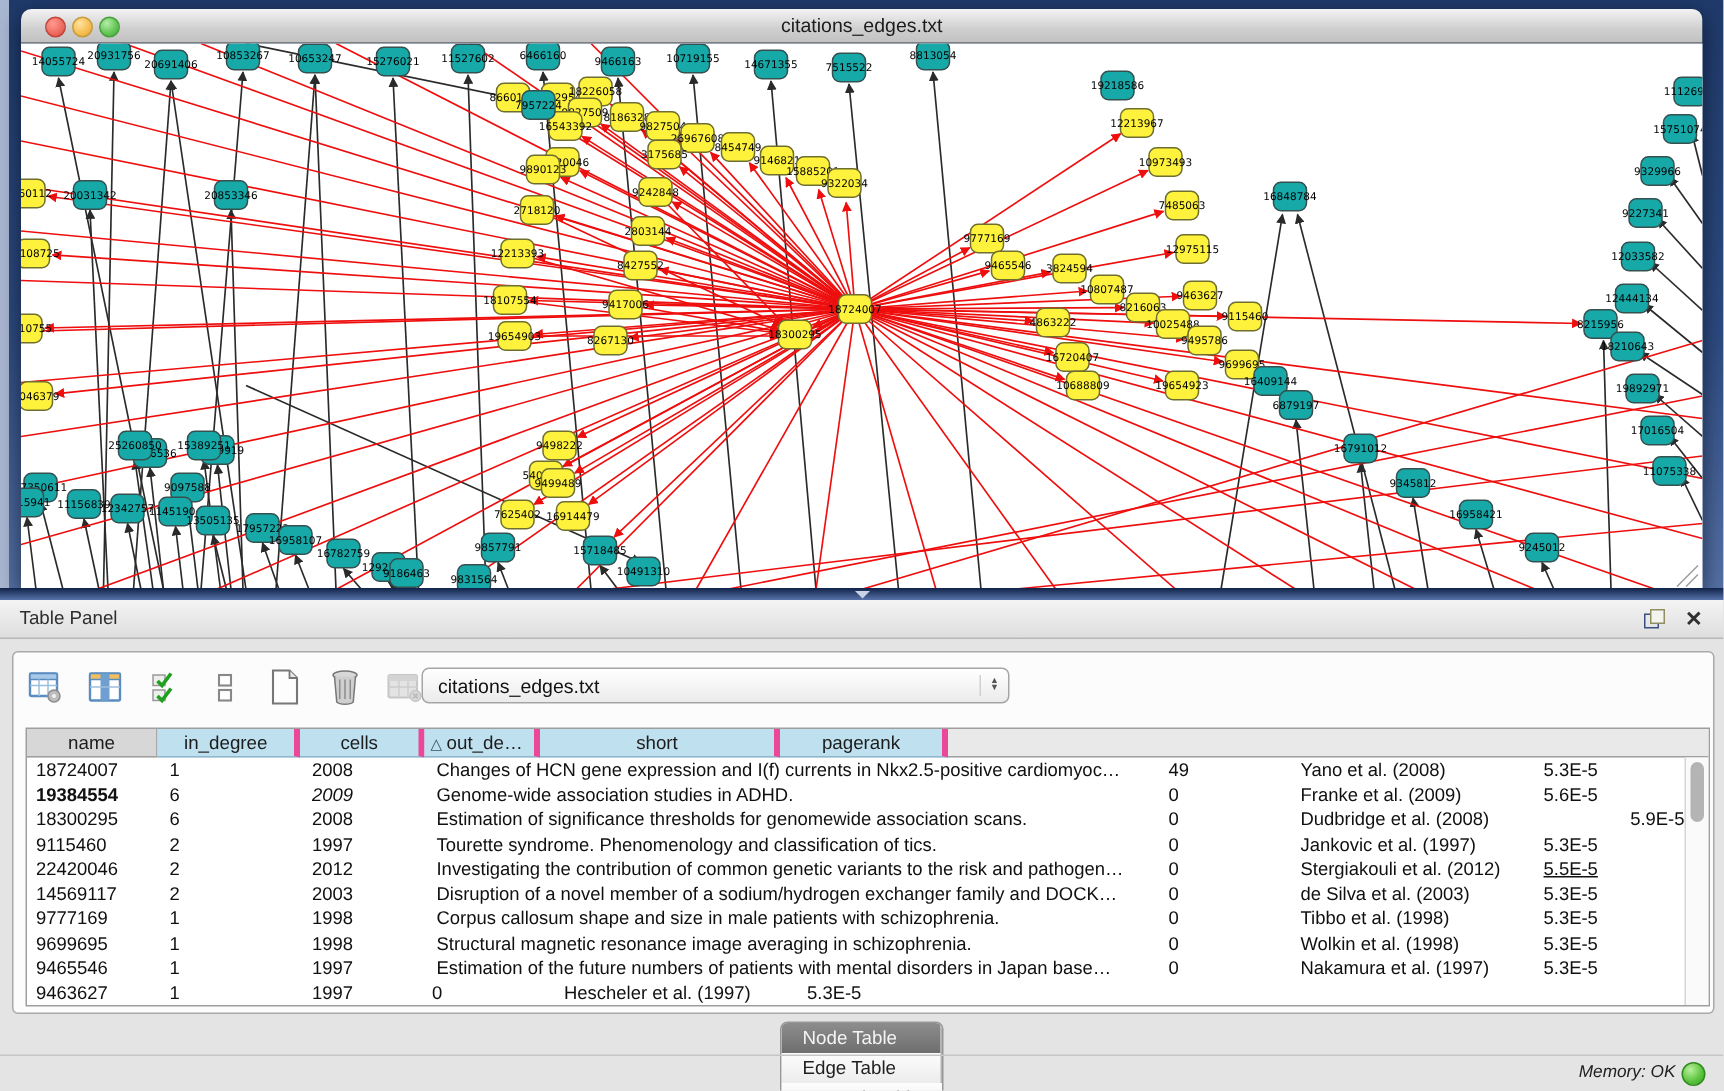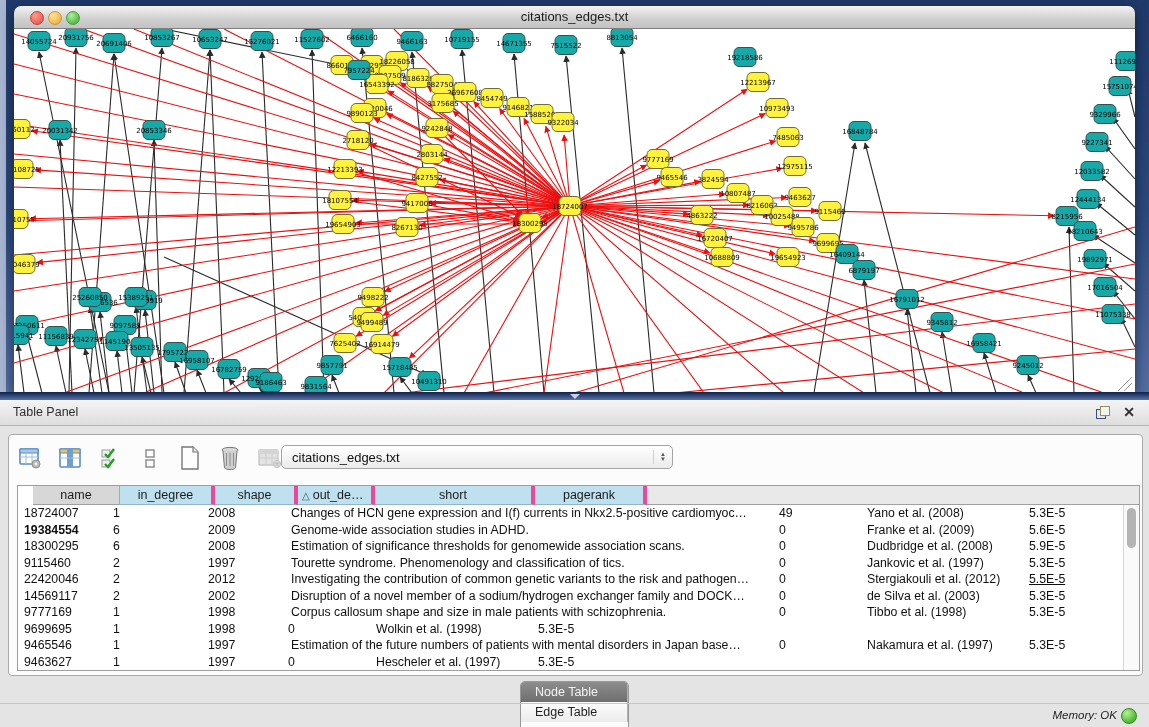--- a/index.html
+++ b/index.html
@@ -38,21 +38,21 @@
   #tp-toolbar{position:absolute;left:8px;top:8px;height:30px;display:flex;align-items:center;gap:14px;}
   .tb-icon{width:26px;height:26px;display:flex;align-items:center;justify-content:center;cursor:pointer;}
   #fx-label{font-family:"Liberation Serif",serif;font-style:italic;font-weight:bold;font-size:15px;color:#222;}
   #table-select{position:absolute;left:272px;top:10px;width:390px;height:22px;border:1px solid #a5a5a5;border-radius:5px;
     background:linear-gradient(180deg,#ffffff,#ebebeb);display:flex;align-items:center;cursor:pointer;}
   #table-select .sel-text{flex:1;padding-left:10px;font-size:13px;color:#111;}
   #table-select .sel-arrows{width:18px;display:flex;flex-direction:column;align-items:center;line-height:5px;
     font-size:6px;color:#555;border-left:1px solid #d0d0d0;padding:2px 0;}
   
   #tbl{position:absolute;left:8px;top:50px;width:1121px;height:184px;border:1px solid #9e9e9e;background:#fff;overflow:hidden;}
-  #tbl-head{display:flex;height:19px;margin-left:15px;}
+  #tbl-head{display:flex;height:19px;}
   .th{box-sizing:border-box;height:19px;background:#bfe0ee;border-right:4px solid #ec4899;border-bottom:1px solid #8fb6ca;
     font-size:12.5px;color:#1c1c1c;text-align:center;line-height:18px;overflow:hidden;white-space:nowrap;cursor:pointer;}
   .th.first{background:#d7d7d7;border-right:1px solid #a9a9a9;border-bottom:1px solid #a0a0a0;}
   .th .sort{font-size:10px;color:#2b5668;margin-right:3px;}
   #tbl-filler{flex:1;background:#e9e9e9;border-bottom:1px solid #a0a0a0;}
   #tbl-body{position:absolute;left:0;top:19px;right:15px;bottom:0;overflow:hidden;}
   .tr{display:flex;height:16.5px;line-height:16.5px;}
   .td{box-sizing:border-box;font-size:12.3px;color:#101010;white-space:nowrap;overflow:hidden;}
   .td.c0{padding-left:6px;}.td.c1{padding-left:8px;}.td.c2{padding-left:8px;}.td.c3{padding-left:8px;}
   .td.c4{padding-left:5px;}.td.c5{padding-left:16px;}.td.c6{padding-left:18px;}
@@ -762,53 +762,53 @@
       <span class="sel-arrows">
           <span>▲</span>
           <span>▼</span>
         </span>
     </div>
 
     <div id="tbl">
       <div id="tbl-head">
           <div class="th first" style="width: 87px;">name</div>
           <div class="th" style="width: 95px;">in_degree</div>
-          <div class="th" style="width: 83px;">shape</div>
+          <div class="th" style="width: 83px;">cells</div>
           <div class="th" style="width: 77px; text-align: left; padding-left: 4px;"><span class="sort">△</span>out_de…</div>
           <div class="th" style="width: 160px;">short</div>
           <div class="th" style="width: 112px;">pagerank</div>
           <div id="tbl-filler"></div>
         </div>
       <div id="tbl-body">
           <div class="tr">
             <div class="td c0" style="width: 87px;">18724007</div>
             <div class="td c1" style="width: 95px;">1</div>
             <div class="td c2" style="width: 83px;">2008</div>
             <div class="td c3" style="width: 491px;">Changes of HCN gene expression and I(f) currents in Nkx2.5-positive cardiomyoc…</div>
             <div class="td c4" style="width: 77px;">49</div>
             <div class="td c5" style="width: 160px;">Yano et al. (2008)</div>
             <div class="td c6" style="width: 112px;">5.3E-5</div>
           </div>
           <div class="tr">
             <div class="td c0" style="width: 87px; font-weight: bold;">19384554</div>
             <div class="td c1" style="width: 95px;">6</div>
-            <div class="td c2" style="width: 83px;">2009</div>
+            <div class="td c2" style="width: 83px; font-style: italic;">2009</div>
             <div class="td c3" style="width: 491px;">Genome-wide association studies in ADHD.</div>
             <div class="td c4" style="width: 77px;">0</div>
             <div class="td c5" style="width: 160px;">Franke et al. (2009)</div>
             <div class="td c6" style="width: 112px;">5.6E-5</div>
           </div>
           <div class="tr">
             <div class="td c0" style="width: 87px;">18300295</div>
             <div class="td c1" style="width: 95px;">6</div>
             <div class="td c2" style="width: 83px;">2008</div>
             <div class="td c3" style="width: 491px;">Estimation of significance thresholds for genomewide association scans.</div>
             <div class="td c4" style="width: 77px;">0</div>
             <div class="td c5" style="width: 160px;">Dudbridge et al. (2008)</div>
-            <div class="td c6" style="width: 112px;">5.9E-5</div>
+            <div class="td c6" style="width: 112px; text-align: right;">5.9E-5</div>
           </div>
           <div class="tr">
             <div class="td c0" style="width: 87px;">9115460</div>
             <div class="td c1" style="width: 95px;">2</div>
             <div class="td c2" style="width: 83px;">1997</div>
             <div class="td c3" style="width: 491px;">Tourette syndrome. Phenomenology and classification of tics.</div>
             <div class="td c4" style="width: 77px;">0</div>
             <div class="td c5" style="width: 160px;">Jankovic et al. (1997)</div>
             <div class="td c6" style="width: 112px;">5.3E-5</div>
           </div>
@@ -817,39 +817,40 @@
             <div class="td c1" style="width: 95px;">2</div>
             <div class="td c2" style="width: 83px;">2012</div>
             <div class="td c3" style="width: 491px;">Investigating the contribution of common genetic variants to the risk and pathogen…</div>
             <div class="td c4" style="width: 77px;">0</div>
             <div class="td c5" style="width: 160px;">Stergiakouli et al. (2012)</div>
             <div class="td c6" style="width: 112px; text-decoration: underline;">5.5E-5</div>
           </div>
           <div class="tr">
             <div class="td c0" style="width: 87px;">14569117</div>
             <div class="td c1" style="width: 95px;">2</div>
-            <div class="td c2" style="width: 83px;">2002</div>
+            <div class="td c2" style="width: 83px;">2003</div>
             <div class="td c3" style="width: 491px;">Disruption of a novel member of a sodium/hydrogen exchanger family and DOCK…</div>
             <div class="td c4" style="width: 77px;">0</div>
             <div class="td c5" style="width: 160px;">de Silva et al. (2003)</div>
             <div class="td c6" style="width: 112px;">5.3E-5</div>
           </div>
           <div class="tr">
             <div class="td c0" style="width: 87px;">9777169</div>
             <div class="td c1" style="width: 95px;">1</div>
             <div class="td c2" style="width: 83px;">1998</div>
             <div class="td c3" style="width: 491px;">Corpus callosum shape and size in male patients with schizophrenia.</div>
             <div class="td c4" style="width: 77px;">0</div>
             <div class="td c5" style="width: 160px;">Tibbo et al. (1998)</div>
             <div class="td c6" style="width: 112px;">5.3E-5</div>
           </div>
           <div class="tr">
             <div class="td c0" style="width: 87px;">9699695</div>
             <div class="td c1" style="width: 95px;">1</div>
             <div class="td c2" style="width: 83px;">1998</div>
+            <div class="td c3" style="width: 491px;">Structural magnetic resonance image averaging in schizophrenia.</div>
             <div class="td c4" style="width: 77px;">0</div>
             <div class="td c5" style="width: 160px;">Wolkin et al. (1998)</div>
             <div class="td c6" style="width: 112px;">5.3E-5</div>
           </div>
           <div class="tr">
             <div class="td c0" style="width: 87px;">9465546</div>
             <div class="td c1" style="width: 95px;">1</div>
             <div class="td c2" style="width: 83px;">1997</div>
             <div class="td c3" style="width: 491px;">Estimation of the future numbers of patients with mental disorders in Japan base…</div>
             <div class="td c4" style="width: 77px;">0</div>

